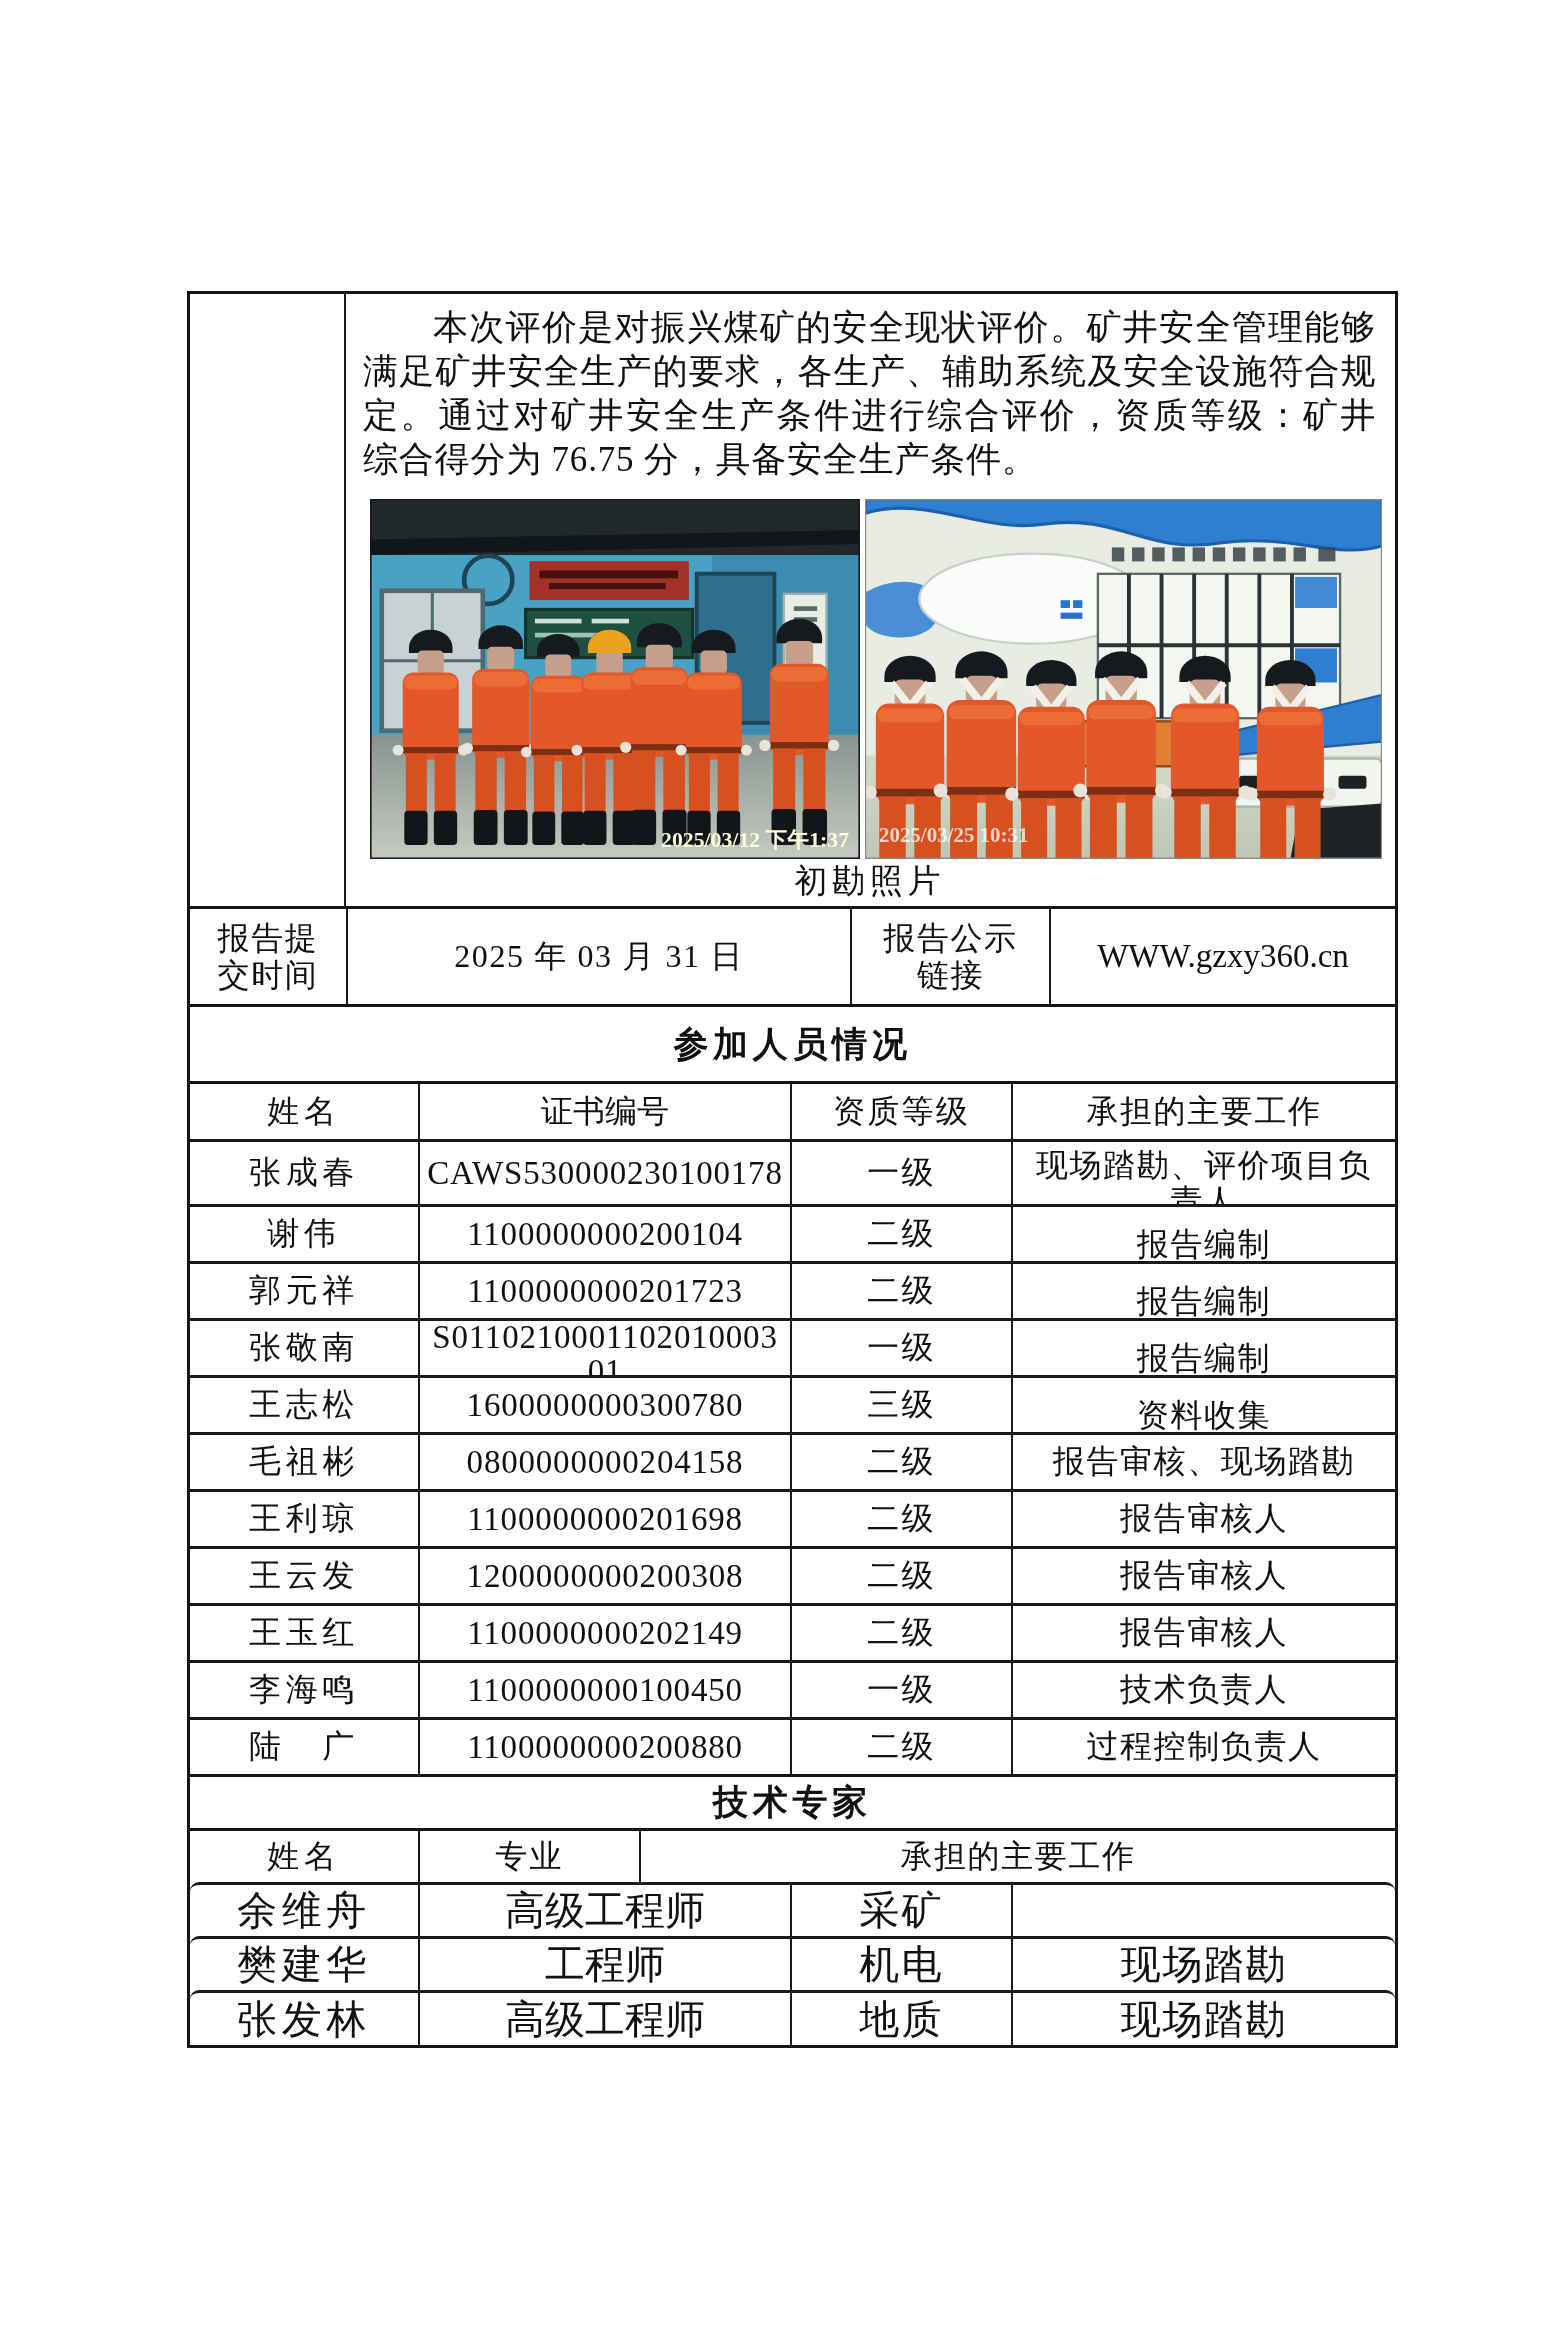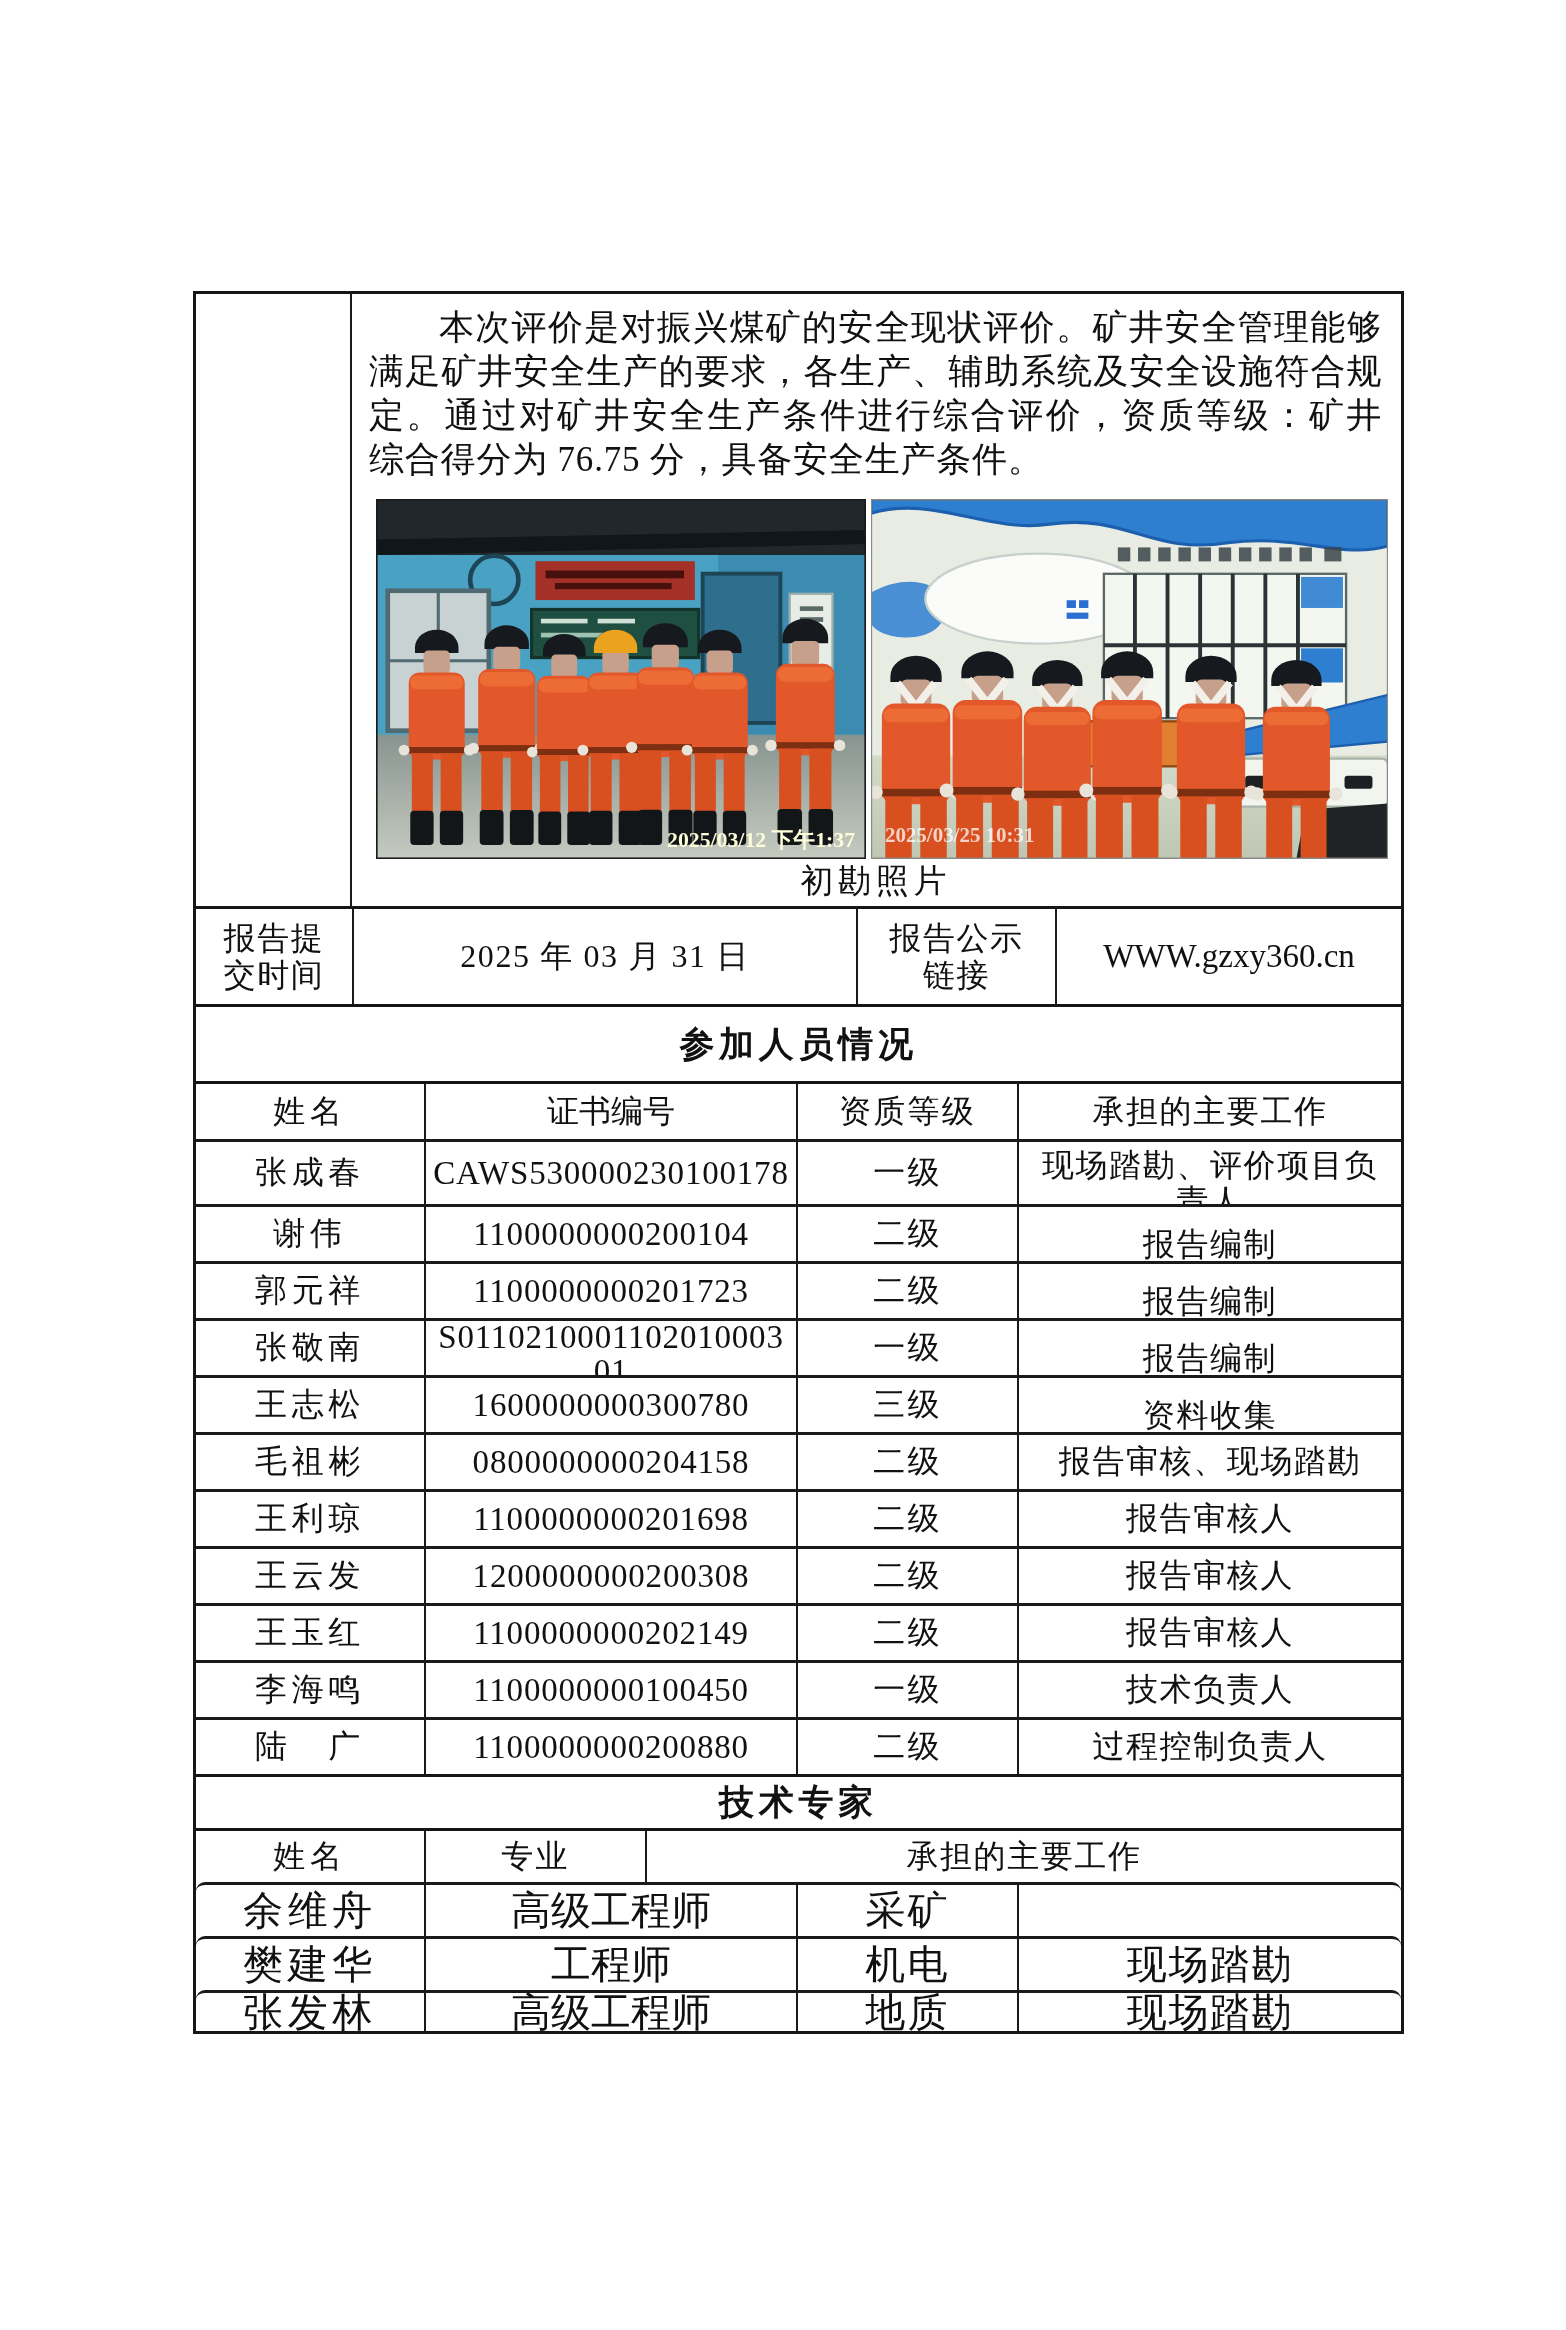--- a/index.html
+++ b/index.html
@@ -1,20 +1,20 @@
 <!DOCTYPE html>
 <html lang="zh" style="font-size:12.4px"><head>
 <meta charset="utf-8">
 <style>
   * { box-sizing: border-box; margin: 0; padding: 0; }
   html,body { width:1566px; height:2330px; background:#ffffff; overflow:hidden;
     font-family:"Liberation Serif","DejaVu Serif",serif; color:#111; }
   .page { position:relative; width:1566px; height:2330px; background:#fff; }
 
-  .doc-table { position:absolute; left:193px; top:291px; width:1211px;
+  .doc-table { position:absolute; left:187px; top:291px; width:1211px;
     border:3.9px solid #161616; background:#fff; }
 
   .r { display:flex; width:100%; border-top:3.9px solid #161616; }
   .r.first { border-top:none; }
   .r.thin { border-top:3.1px solid #1a1a1a; }
   .c { border-left:2.3px solid #1a1a1a; display:flex; align-items:center;
        justify-content:center; text-align:center; overflow:hidden; }
   .c.nb { border-left:none; }
 
   
@@ -52,21 +52,21 @@
   .p2 { flex:0 0 372px; }
   .p3 { flex:0 0 221px; letter-spacing:2.3px; }
   .p4 { flex:1 1 auto; letter-spacing:1.6px; }
   .drow { height:57px; font-size:32px; }
   .drow.tall { height:65px; }
   .drow .cert { font-size:33px; letter-spacing:0.8px; }
   .clip2 { width:100%; padding-top:20px; line-height:36px; text-align:center; }
   .clipcert { width:100%; padding-top:12.4px; line-height:34px; text-align:center; }
   .low { display:block; padding-top:20px; line-height:36px; }
   .erow { height:54px; font-size:40px;border-radius:9px; }
-  .erow.lastrow { height:41px;font-family:Liberation Serif, serif; }
+  .erow.lastrow { height:55px;font-family:Liberation Serif, serif; }
 </style>
 </head>
 <body>
 
 <div class="page">
   <div class="doc-table">
 
     <div class="r first rowA">
       <div class="c nb left-blank"></div>
       <div class="contentcell">

